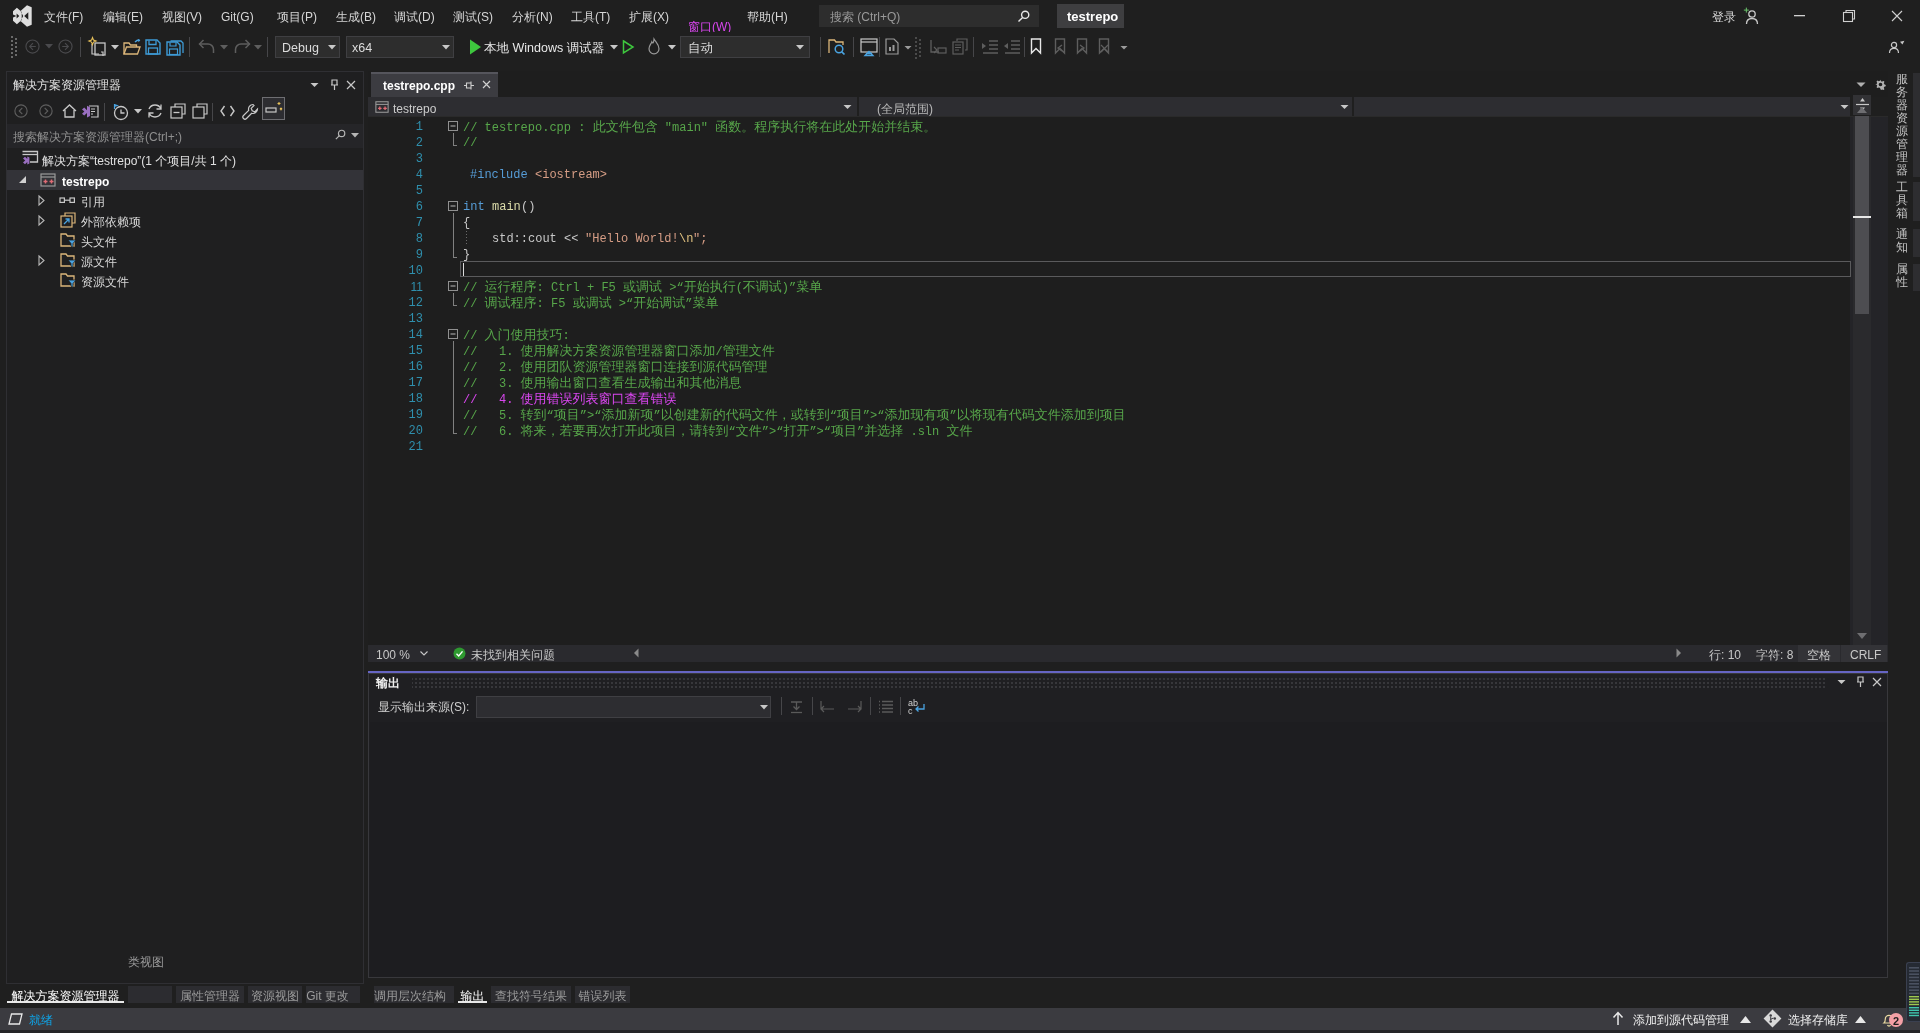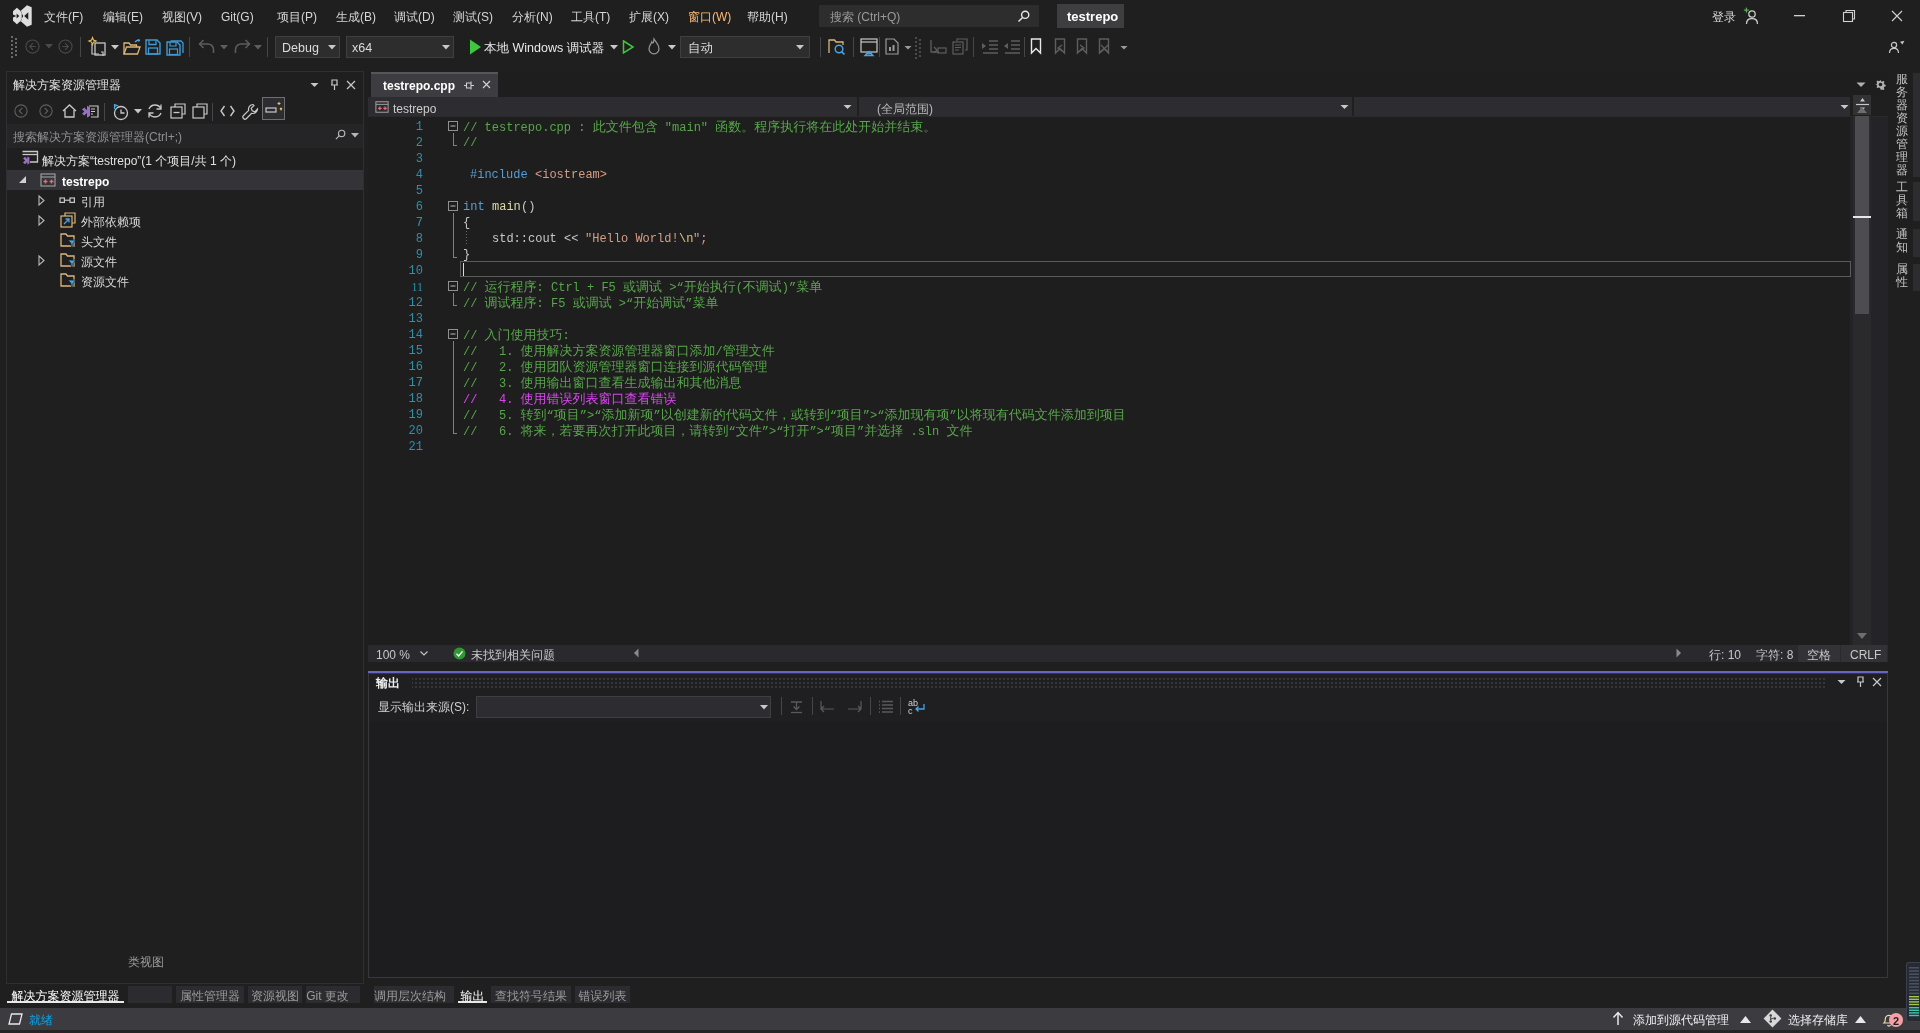--- a/index.html
+++ b/index.html
@@ -19,21 +19,21 @@
 <div class="t" style="left:103px;top:11px;color:#d6d6d6">编辑(E)</div>
 <div class="t" style="left:162px;top:11px;color:#d6d6d6">视图(V)</div>
 <div class="t" style="left:221px;top:11px;color:#d6d6d6">Git(G)</div>
 <div class="t" style="left:277px;top:11px;color:#d6d6d6">项目(P)</div>
 <div class="t" style="left:336px;top:11px;color:#d6d6d6">生成(B)</div>
 <div class="t" style="left:394px;top:11px;color:#d6d6d6">调试(D)</div>
 <div class="t" style="left:453px;top:11px;color:#d6d6d6">测试(S)</div>
 <div class="t" style="left:512px;top:11px;color:#d6d6d6">分析(N)</div>
 <div class="t" style="left:571px;top:11px;color:#d6d6d6">工具(T)</div>
 <div class="t" style="left:629px;top:11px;color:#d6d6d6">扩展(X)</div>
-<div class="t" style="left:688px;top:11px;color:#fdba74">窗口(W)</div>
+<div class="t" style="left:688px;top:21px;color:#d946ef">窗口(W)</div>
 <div class="t" style="left:747px;top:11px;color:#d6d6d6">帮助(H)</div>
 <div class="a" style="left:819px;top:5px;width:220px;height:22px;background:#2d2d2d"></div>
 <div class="t" style="left:830px;top:11px;color:#999999">搜索 (Ctrl+Q)</div>
 <svg class="a" style="left:1017px;top:9px" width="14" height="14" viewBox="0 0 14 14">
 <circle cx="8.2" cy="5.8" r="3.6" fill="none" stroke="#e8e8e8" stroke-width="1.4"></circle>
 <line x1="1.5" y1="12.5" x2="5.6" y2="8.4" stroke="#e8e8e8" stroke-width="1.4"></line>
   </svg>
 <div class="a" style="left:1057px;top:4px;width:67px;height:24px;background:#3e3e40"></div>
 <div class="t" style="left:1067px;top:10px;font-weight:bold;color:#ffffff;font-size:13px">testrepo</div>
 <div class="t" style="left:1712px;top:11px;color:#d6d6d6">登录</div>
@@ -400,21 +400,21 @@
 <div class="a" style="left:371px;top:121px;width:52px;text-align:right;font-family:'Liberation Mono',monospace;font-size:12px;color:#2f8fad;line-height:12px">1</div>
 <div class="a" style="left:371px;top:137px;width:52px;text-align:right;font-family:'Liberation Mono',monospace;font-size:12px;color:#2f8fad;line-height:12px">2</div>
 <div class="a" style="left:371px;top:153px;width:52px;text-align:right;font-family:'Liberation Mono',monospace;font-size:12px;color:#2f8fad;line-height:12px">3</div>
 <div class="a" style="left:371px;top:169px;width:52px;text-align:right;font-family:'Liberation Mono',monospace;font-size:12px;color:#2f8fad;line-height:12px">4</div>
 <div class="a" style="left:371px;top:185px;width:52px;text-align:right;font-family:'Liberation Mono',monospace;font-size:12px;color:#2f8fad;line-height:12px">5</div>
 <div class="a" style="left:371px;top:201px;width:52px;text-align:right;font-family:'Liberation Mono',monospace;font-size:12px;color:#2f8fad;line-height:12px">6</div>
 <div class="a" style="left:371px;top:217px;width:52px;text-align:right;font-family:'Liberation Mono',monospace;font-size:12px;color:#2f8fad;line-height:12px">7</div>
 <div class="a" style="left:371px;top:233px;width:52px;text-align:right;font-family:'Liberation Mono',monospace;font-size:12px;color:#2f8fad;line-height:12px">8</div>
 <div class="a" style="left:371px;top:249px;width:52px;text-align:right;font-family:'Liberation Mono',monospace;font-size:12px;color:#2f8fad;line-height:12px">9</div>
 <div class="a" style="left:371px;top:265px;width:52px;text-align:right;font-family:'Liberation Mono',monospace;font-size:12px;color:#2f8fad;line-height:12px">10</div>
-<div class="a" style="left:371px;top:281px;width:52px;text-align:right;font-family:Liberation Serif, serif;font-size:12px;color:#2f8fad;line-height:12px">11</div>
+<div class="a" style="left:371px;top:281px;width:52px;text-align:right;font-family:Liberation Sans, sans-serif;font-size:12px;color:#2f8fad;line-height:12px">11</div>
 <div class="a" style="left:371px;top:297px;width:52px;text-align:right;font-family:'Liberation Mono',monospace;font-size:12px;color:#2f8fad;line-height:12px">12</div>
 <div class="a" style="left:371px;top:313px;width:52px;text-align:right;font-family:Liberation Mono, monospace;font-size:12px;color:#2f8fad;line-height:12px">13</div>
 <div class="a" style="left:371px;top:329px;width:52px;text-align:right;font-family:'Liberation Mono',monospace;font-size:12px;color:#2f8fad;line-height:12px">14</div>
 <div class="a" style="left:371px;top:345px;width:52px;text-align:right;font-family:'Liberation Mono',monospace;font-size:12px;color:#2f8fad;line-height:12px">15</div>
 <div class="a" style="left:371px;top:361px;width:52px;text-align:right;font-family:'Liberation Mono',monospace;font-size:12px;color:#2f8fad;line-height:12px">16</div>
 <div class="a" style="left:371px;top:377px;width:52px;text-align:right;font-family:'Liberation Mono',monospace;font-size:12px;color:#2f8fad;line-height:12px">17</div>
 <div class="a" style="left:371px;top:393px;width:52px;text-align:right;font-family:'Liberation Mono',monospace;font-size:12px;color:#2f8fad;line-height:12px">18</div>
 <div class="a" style="left:371px;top:409px;width:52px;text-align:right;font-family:'Liberation Mono',monospace;font-size:12px;color:#2f8fad;line-height:12px">19</div>
 <div class="a" style="left:371px;top:425px;width:52px;text-align:right;font-family:'Liberation Mono',monospace;font-size:12px;color:#2f8fad;line-height:12px">20</div>
 <div class="a" style="left:371px;top:441px;width:52px;text-align:right;font-family:'Liberation Mono',monospace;font-size:12px;color:#2f8fad;line-height:12px">21</div>

